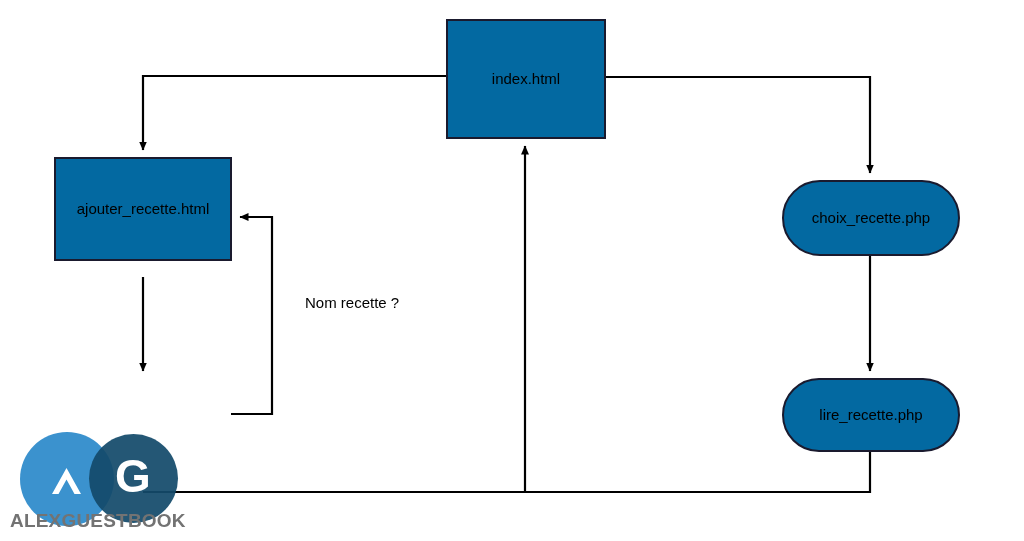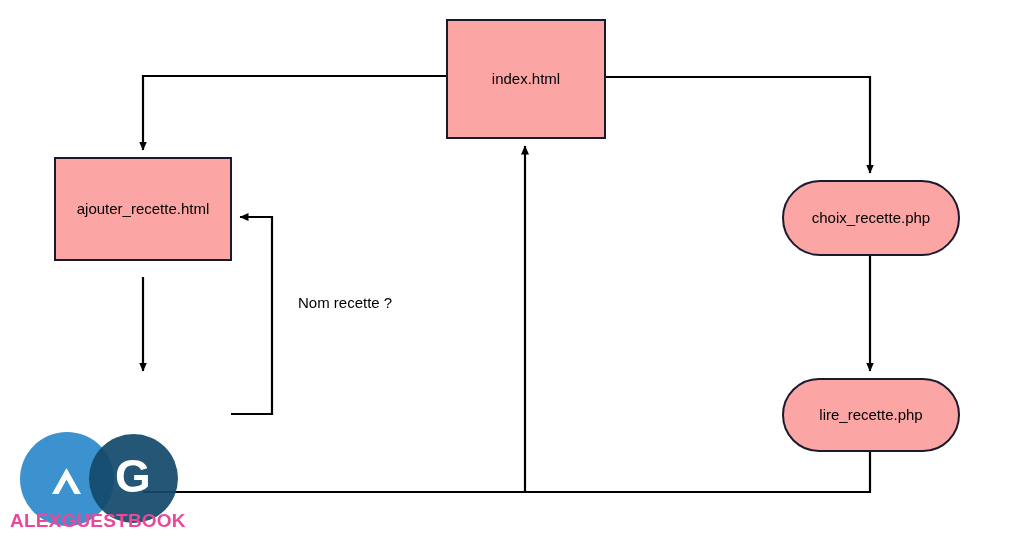--- a/index.html
+++ b/index.html
@@ -23,21 +23,21 @@
   #edges {
     position: absolute;
     left: 0;
     top: 0;
     width: 1024px;
     height: 541px;
   }
   .node {
     position: absolute;
     box-sizing: border-box;
-    background: #fca5a5;
+    background: #0369a1;
     border: 2px solid #1a1a2e;
     display: flex;
     align-items: center;
     justify-content: center;
     color: #000000;
     font-size: 15px;
     font-family: "Liberation Sans", sans-serif;
     text-align: center;
     line-height: 1.2;
     white-space: nowrap;
@@ -90,21 +90,21 @@
   }
   #logo-wordmark {
     position: absolute;
     left: 10px;
     top: 82px;
     width: 200px;
     font-size: 19px;
     font-weight: bold;
     letter-spacing: 0.2px;
     font-family: "Liberation Sans", sans-serif;
-    color: #ec4899;
+    color: #737373;
   }
 </style>
 </head>
 <body>
 
 <div id="canvas">
 
   <svg id="edges" viewBox="0 0 1024 541" width="1024" height="541" xmlns="http://www.w3.org/2000/svg">
     <defs>
       <marker id="arrow" markerWidth="10" markerHeight="10" refX="8.5" refY="4" orient="auto" markerUnits="userSpaceOnUse">
@@ -136,21 +136,21 @@
 
 
   <div class="node stadium" id="node-choix" style="left:782px; top:180px; width:178px; height:76px;">
     <span>choix_recette.php</span>
   </div>
 
   <div class="node stadium" id="node-lire" style="left:782px; top:378px; width:178px; height:74px;">
     <span>lire_recette.php</span>
   </div>
 
-  <div class="edge-label" id="label-nom-recette" style="left:298px; top:294px;">Nom recette ?</div>
+  <div class="edge-label" id="label-nom-recette" style="left:305px; top:294px;">Nom recette ?</div>
 
   <div id="watermark">
     <div class="logo-circle" id="logo-circle-left"></div>
     <div class="logo-circle" id="logo-circle-right"></div>
     <svg id="logo-glyphs" viewBox="0 0 210 113" xmlns="http://www.w3.org/2000/svg">
       <path d="M 52 66 L 66.5 40 L 81 66 L 74.5 66 L 66.5 51.5 L 58.5 66 Z" fill="#ffffff"></path>
       <text x="133" y="64" text-anchor="middle" font-family="Liberation Sans, sans-serif" font-size="46" font-weight="bold" fill="#ffffff">G</text>
     </svg>
     <div id="logo-wordmark">ALEXGUESTBOOK</div>
   </div>

